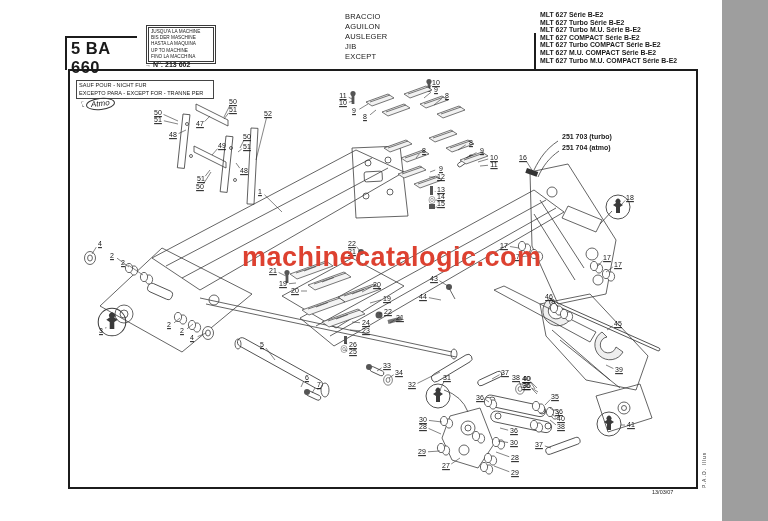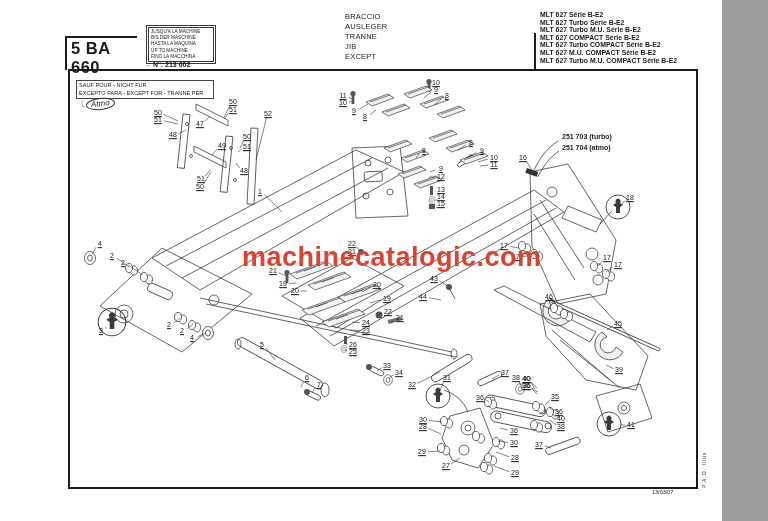--- a/index.html
+++ b/index.html
@@ -59,22 +59,22 @@
   <div>UP TO MACHINE</div>
   <div>FINO LA MACCHINA</div>
 </div>
 <div id="machine-number" class="abs">
   <span class="arr">→</span>
   <span>N°: 213 602</span>
 </div>
 
 <div id="title-block" class="abs">
   <div>BRACCIO</div>
+  <div>AGUILON</div>
   <div>AUSLEGER</div>
-  <div>TRANNE</div>
   <div>JIB</div>
   <div>EXCEPT</div>
 </div>
 
 <div id="model-list" class="abs">
   <div>MLT 627 Série B-E2</div>
   <div>MLT 627 Turbo Série B-E2</div>
   <div>MLT 627 Turbo M.U. Série B-E2</div>
   <div>MLT 627 COMPACT Série B-E2</div>
   <div>MLT 627 Turbo COMPACT Série B-E2</div>

